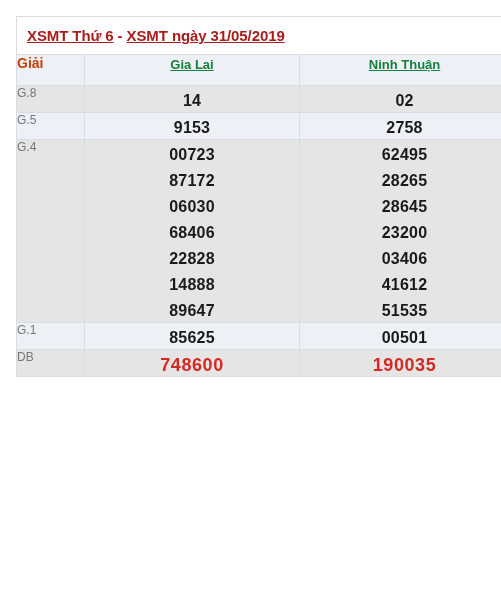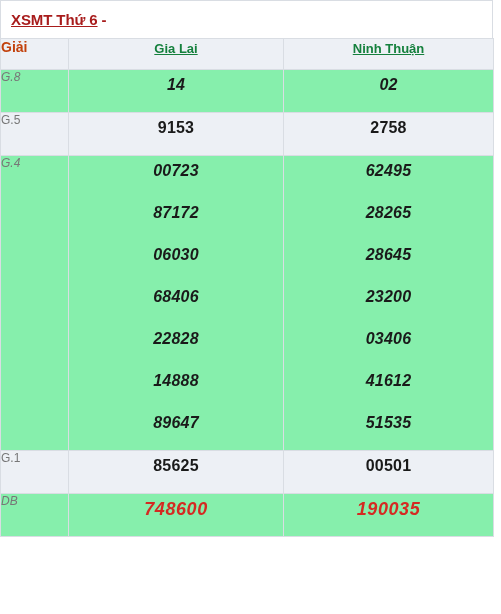--- a/index.html
+++ b/index.html
@@ -13,21 +13,21 @@
     height: 614px;
     font-family: "Liberation Sans", "DejaVu Sans", sans-serif;
     color: #111111;
     overflow: hidden;
   }
 
   .page {
     width: 501px;
     height: 614px;
     box-sizing: border-box;
-    padding: 0;
+    padding: 16px;
     position: relative;
   }
 
   
   .title-bar {
     box-sizing: border-box;
     width: 493px;
     height: 38px;
     margin: 0 0 0 0;
     padding: 0 0 0 10px;
@@ -89,56 +89,57 @@
   .prov-link {
     font-size: 13px;
     font-weight: bold;
     color: #15803d;
     text-decoration: underline;
     white-space: nowrap;
   }
 
   
   tr.shaded > td { background: #edf0f5; }
-  tr.plain  > td { background: #86efac; font-style: italic; }
+  tr.plain  > td { background: #e5e5e5; }
 
   td.prize-label {
     font-size: 12px;
     color: #777777;
     text-align: left;
     padding: 7px 0 0 12px;
     font-weight: normal;
     white-space: nowrap;
   }
   td.nums {
     text-align: center;
     padding: 0;
   }
   .num {
     font-size: 16px;
     font-weight: bold;
     color: #1a1a1a;
     line-height: 30px;
-    height: 42px;
+    height: 26px;
     letter-spacing: 0.2px;
   }
   .num.special {
     color: #d42a22;
     font-size: 18px;
     letter-spacing: 0.6px;
   }
 </style>
 </head>
 <body>
 
 <div class="page">
 
   <div class="title-bar">
     <a class="title-link" href="#">XSMT Thứ 6</a>
     <span class="title-sep">-</span>
+    <a class="title-link" href="#">XSMT ngày 31/05/2019</a>
   </div>
 
   <table class="xsmt">
     <colgroup>
       <col class="c-label">
       <col class="c-prov1">
       <col class="c-prov2">
     </colgroup>
     <thead>
       <tr>

